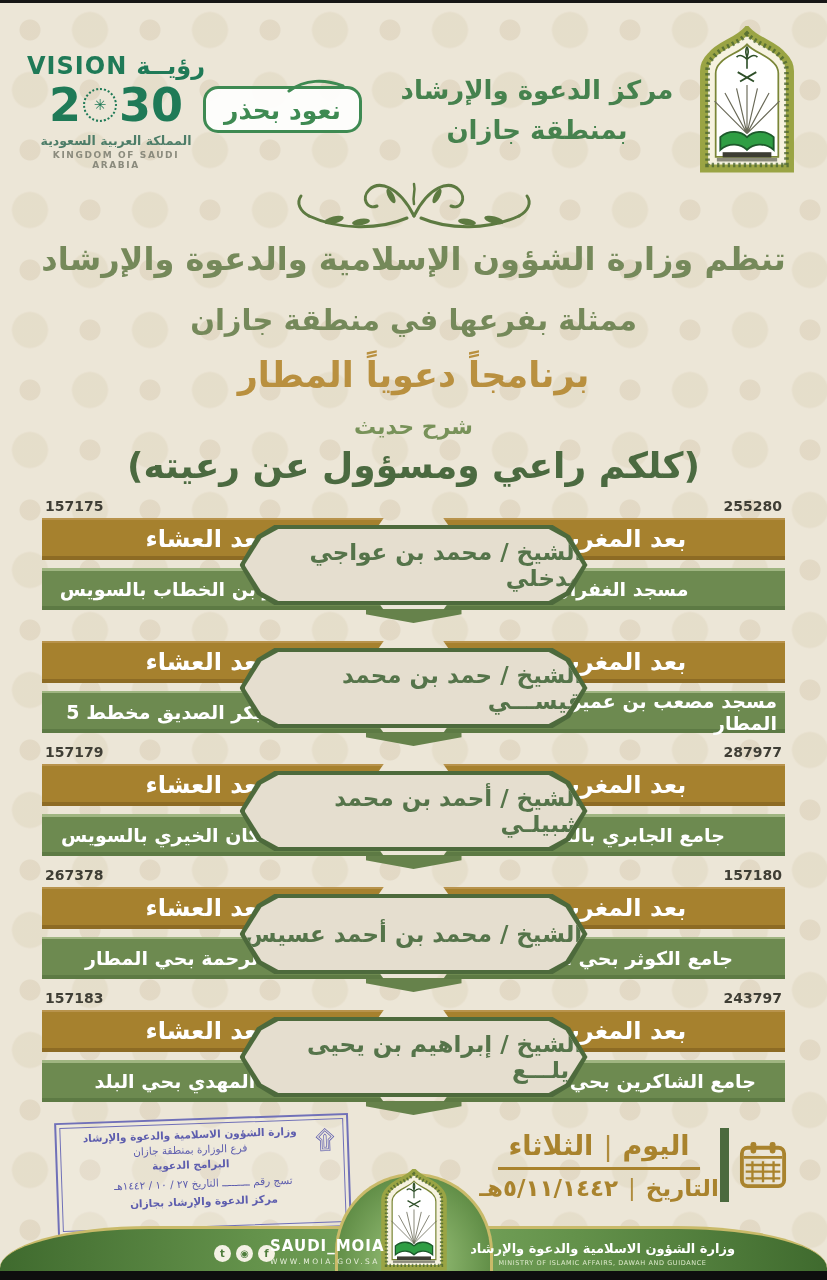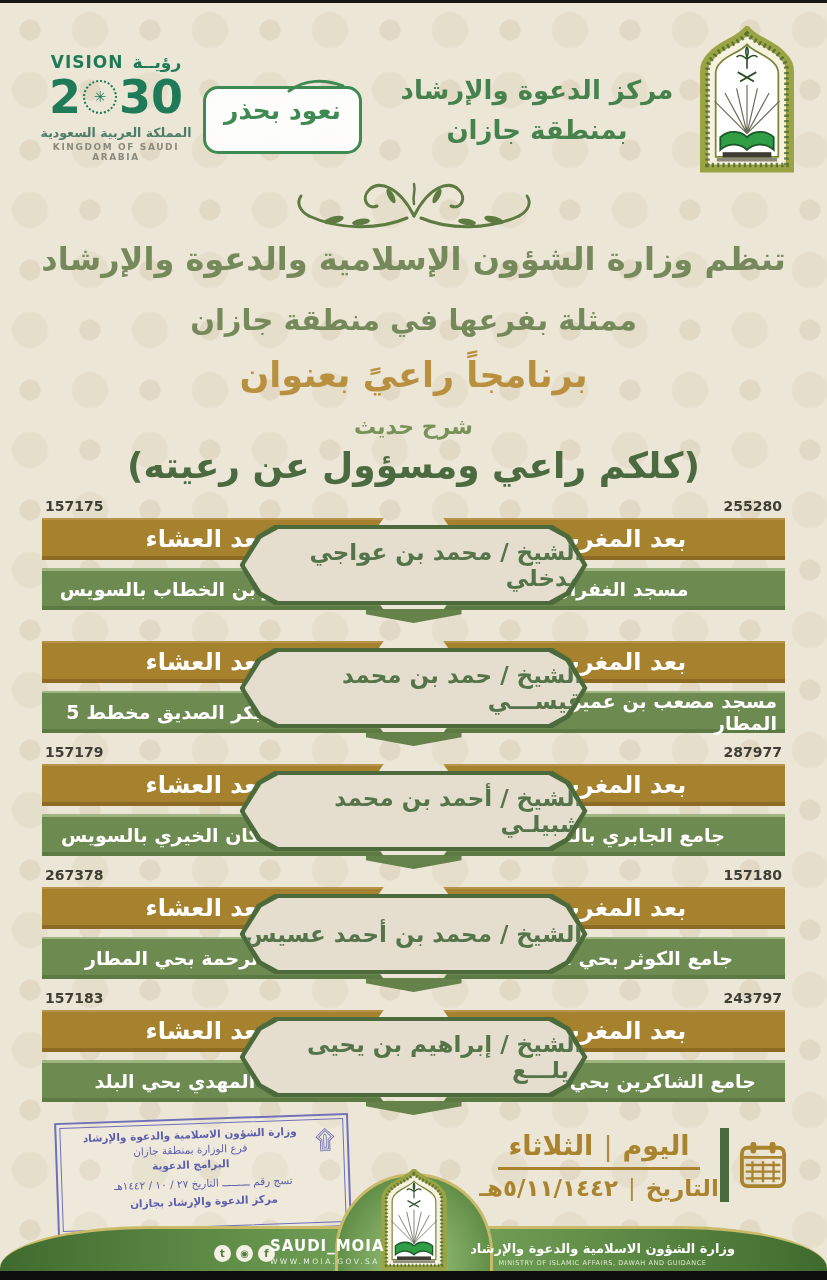--- a/index.html
+++ b/index.html
@@ -13,27 +13,27 @@
       radial-gradient(circle at 90px 90px, rgba(214,202,176,.45) 10px, transparent 11px),
       radial-gradient(circle at 90px 30px, rgba(224,215,192,.55) 17px, transparent 19px),
       radial-gradient(circle at 30px 90px, rgba(224,215,192,.55) 17px, transparent 19px);
     background-size:120px 120px;
   }
   .strip-top{position:absolute;top:0;left:0;right:0;height:3px;background:#161616;}
   .strip-bottom{position:absolute;bottom:0;left:0;right:0;height:9px;background:#0e0e0e;z-index:9;}
 
   
   .vision{position:absolute;top:52px;left:28px;width:176px;text-align:center;color:#1f7a57;}
-  .v-row1{display:flex;direction:ltr;justify-content:center;align-items:baseline;gap:9px;font-size:17px;font-weight:bold;letter-spacing:1px;}
+  .v-row1{display:flex;direction:ltr;justify-content:center;align-items:baseline;gap:9px;font-size:24px;font-weight:bold;letter-spacing:1px;}
   .v-row2{display:flex;direction:ltr;justify-content:center;align-items:center;font-size:46px;font-weight:bold;line-height:1;margin-top:2px;}
   .v-emblem{width:30px;height:30px;border:2.5px dotted #1f7a57;border-radius:50%;margin:0 2px;display:flex;align-items:center;justify-content:center;font-size:15px;color:#1f7a57;}
   .v-row3{font-size:12.5px;font-weight:bold;color:#4d7d68;margin-top:5px;}
   .v-row4{font-size:9px;color:#8b8b7d;letter-spacing:1.6px;font-weight:bold;margin-top:2px;direction:ltr;}
 
-  .return-badge{position:absolute;top:86px;left:203px;padding:7px 18px 26px;border:3px solid #3e8a52;border-radius:15px;color:#3e8a52;font-weight:bold;font-size:25px;background:rgba(255,255,255,.9);}
+  .return-badge{position:absolute;top:86px;left:203px;padding:7px 18px 5px;border:3px solid #3e8a52;border-radius:15px;color:#3e8a52;font-weight:bold;font-size:25px;background:rgba(255,255,255,.9);}
   .badge-wave{position:absolute;top:-12px;right:14px;}
 
   .org-name{position:absolute;top:70px;right:150px;width:280px;text-align:center;font-weight:bold;font-size:26px;color:#46824e;line-height:1.55;}
 
   .emblem-main{position:absolute;top:26px;right:22px;width:116px;height:148px;}
   .dome-emblem{width:82px;height:102px;}
 
   
   .flourish{position:absolute;top:172px;left:50%;transform:translateX(-50%);}
   .title{position:absolute;left:0;right:0;text-align:center;font-weight:bold;}
@@ -179,21 +179,21 @@
       <ellipse cx="82" cy="50" rx="9" ry="3.2" transform="rotate(-8 82 50)"></ellipse>
       <ellipse cx="215" cy="48" rx="10" ry="3.6" transform="rotate(14 215 48)"></ellipse>
       <ellipse cx="188" cy="50" rx="9" ry="3.2" transform="rotate(8 188 50)"></ellipse>
       <ellipse cx="112" cy="24" rx="3" ry="8" transform="rotate(-28 112 24)"></ellipse>
       <ellipse cx="158" cy="24" rx="3" ry="8" transform="rotate(28 158 24)"></ellipse>
     </g>
   </svg>
 
   <div class="title t1">تنظم وزارة الشؤون الإسلامية والدعوة والإرشاد</div>
   <div class="title t2">ممثلة بفرعها في منطقة جازان</div>
-  <div class="title t3">برنامجاً راعيً بعنوان</div>
+  <div class="title t3">برنامجاً دعوياً المطار</div>
   <div class="title t4">شرح حديث</div>
   <div class="title t5">(كلكم راعي ومسؤول عن رعيته)</div>
 
   <div class="rows">
 
     <div class="srow">
       <div class="nums">
         <span>157175</span>
         <span>255280</span>
       </div>

